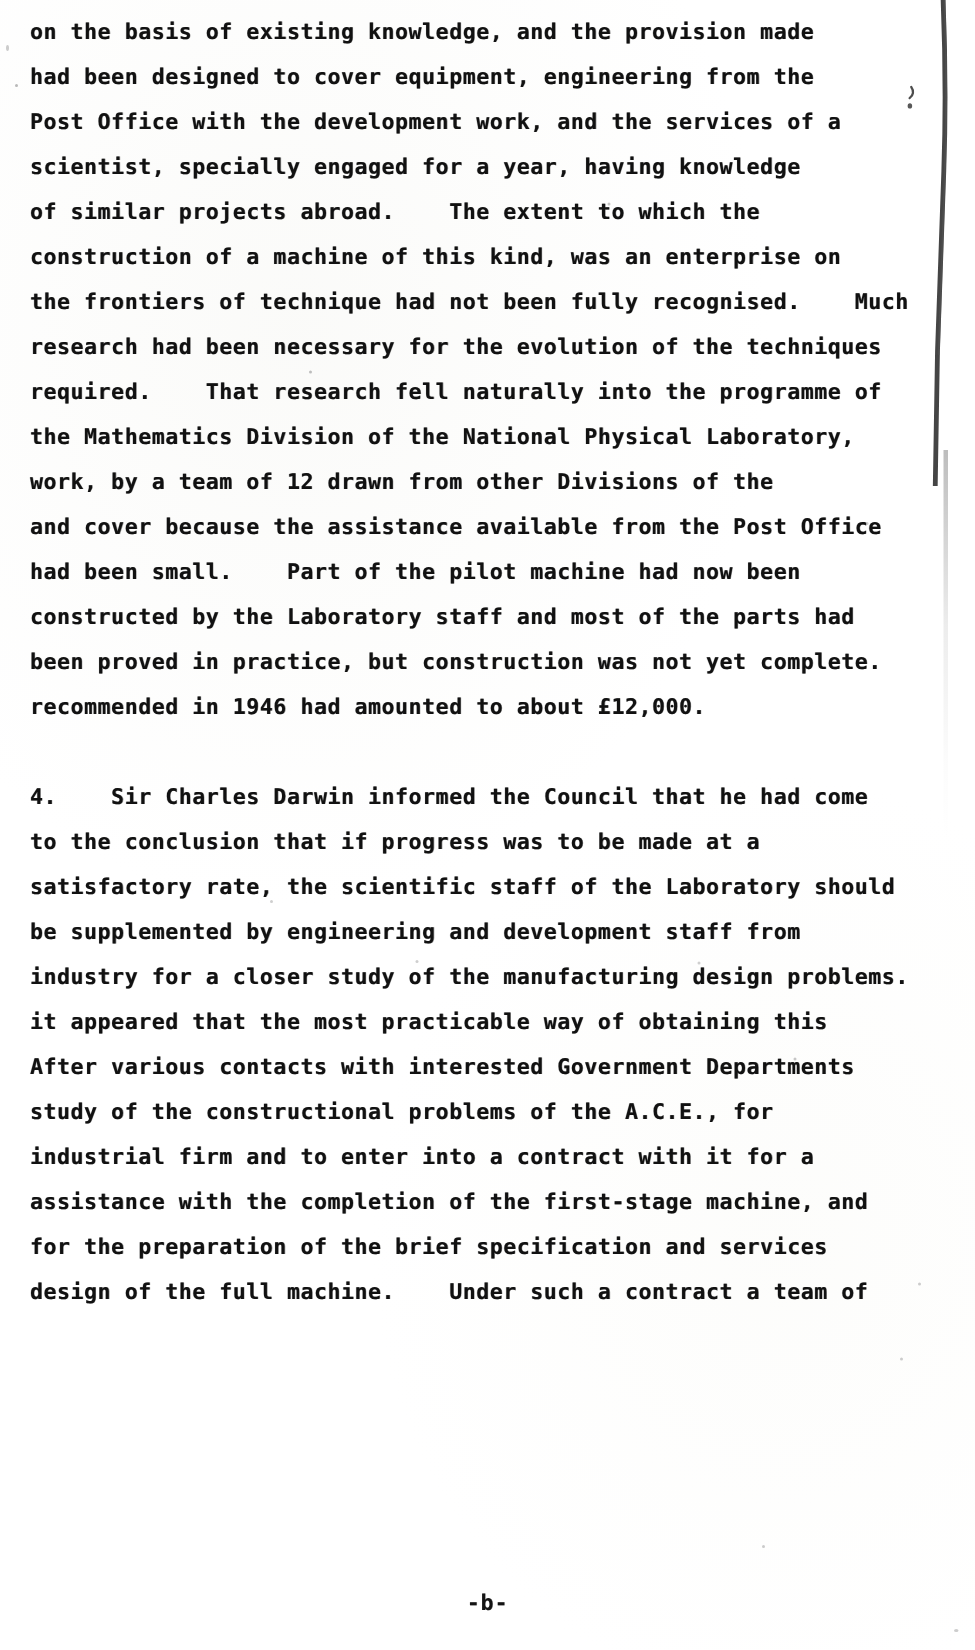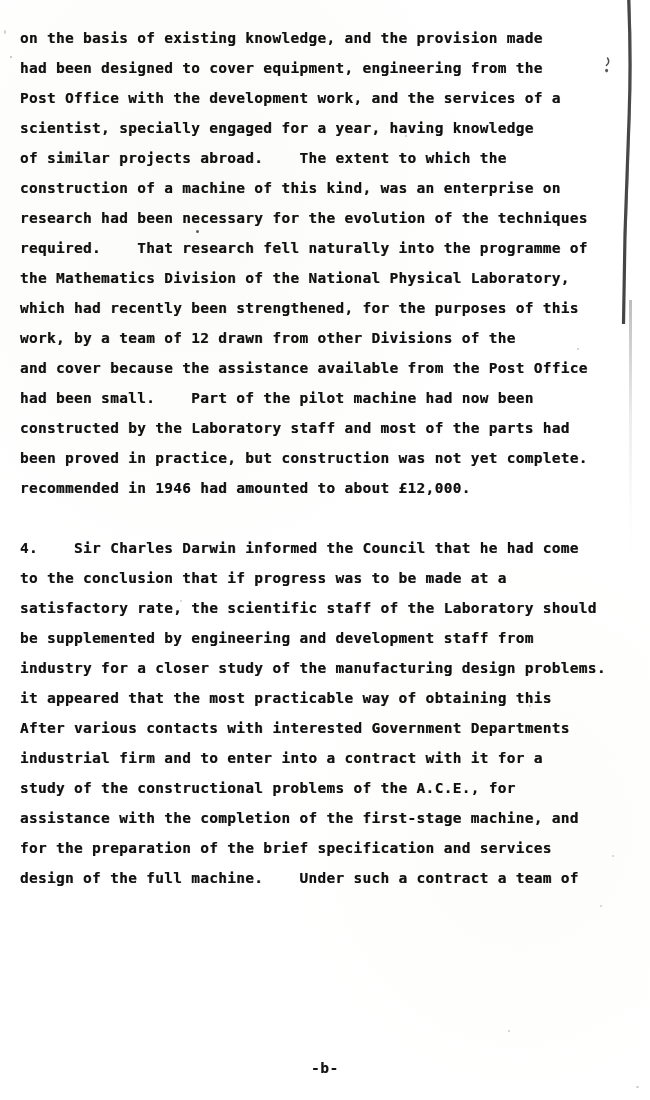--- a/index.html
+++ b/index.html
@@ -60,21 +60,21 @@
     left: 601px;
     width: 14px;
     height: 26px;
     pointer-events: none;
   }
   #margin-pen-mark svg { display: block; }
 
   
   #body-text {
     position: absolute;
-    top: 23px;
+    top: 7px;
     left: 20px;
     width: 600px;
   }
 
   .text-line {
     height: 30px;
     line-height: 30px;
     font-size: 14.4px;
     letter-spacing: 0.35px;
     color: #111111;
@@ -155,44 +155,44 @@
 
   <div id="body-text">
 
     <div>
       <div class="text-line">on the basis of existing knowledge, and the provision made</div>
       <div class="text-line">had been designed to cover equipment, engineering from the</div>
       <div class="text-line">Post Office with the development work, and the services of a</div>
       <div class="text-line">scientist, specially engaged for a year, having knowledge</div>
       <div class="text-line">of similar projects abroad.    The extent to which the</div>
       <div class="text-line">construction of a machine of this kind, was an enterprise on</div>
+      <div class="text-line">the frontiers of technique had not been fully recognised.    Much</div>
       <div class="text-line">research had been necessary for the evolution of the techniques</div>
       <div class="text-line">required.    That research fell naturally into the programme of</div>
       <div class="text-line">the Mathematics Division of the National Physical Laboratory,</div>
-      <div class="text-line">which had recently been strengthened, for the purposes of this</div>
       <div class="text-line">work, by a team of 12 drawn from other Divisions of the</div>
       <div class="text-line">and cover because the assistance available from the Post Office</div>
       <div class="text-line">had been small.    Part of the pilot machine had now been</div>
       <div class="text-line">constructed by the Laboratory staff and most of the parts had</div>
       <div class="text-line">been proved in practice, but construction was not yet complete.</div>
       <div class="text-line">recommended in 1946 had amounted to about £12,000.</div>
     </div>
 
     <div class="para-gap"></div>
 
     <div>
       <div class="text-line">4.    Sir Charles Darwin informed the Council that he had come</div>
       <div class="text-line">to the conclusion that if progress was to be made at a</div>
       <div class="text-line">satisfactory rate, the scientific staff of the Laboratory should</div>
       <div class="text-line">be supplemented by engineering and development staff from</div>
       <div class="text-line">industry for a closer study of the manufacturing design problems.</div>
       <div class="text-line">it appeared that the most practicable way of obtaining this</div>
       <div class="text-line">After various contacts with interested Government Departments</div>
+      <div class="text-line">study of the constructional problems of the A.C.E., for</div>
       <div class="text-line">industrial firm and to enter into a contract with it for a</div>
-      <div class="text-line">study of the constructional problems of the A.C.E., for</div>
       <div class="text-line">assistance with the completion of the first-stage machine, and</div>
       <div class="text-line">for the preparation of the brief specification and services</div>
       <div class="text-line">design of the full machine.    Under such a contract a team of</div>
     </div>
 
   </div>
 
   <div id="page-footer">
     <span class="folio">-b-</span>
   </div>

